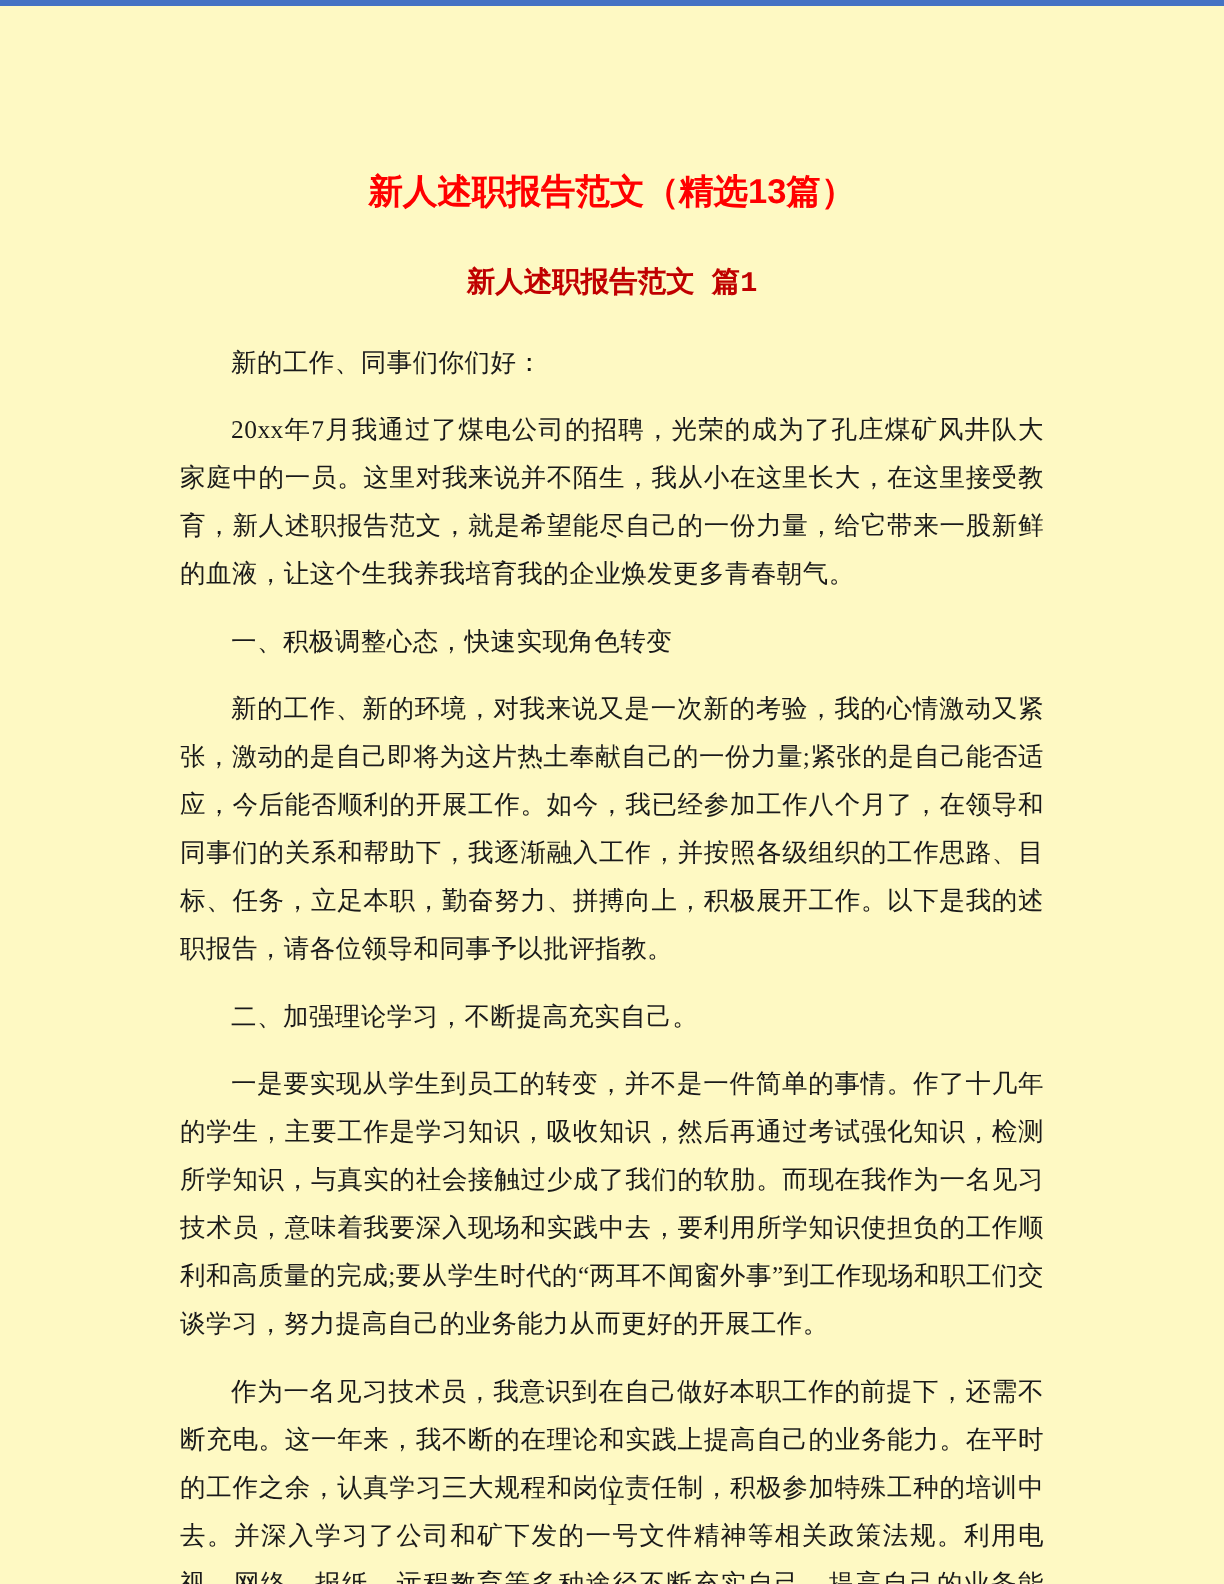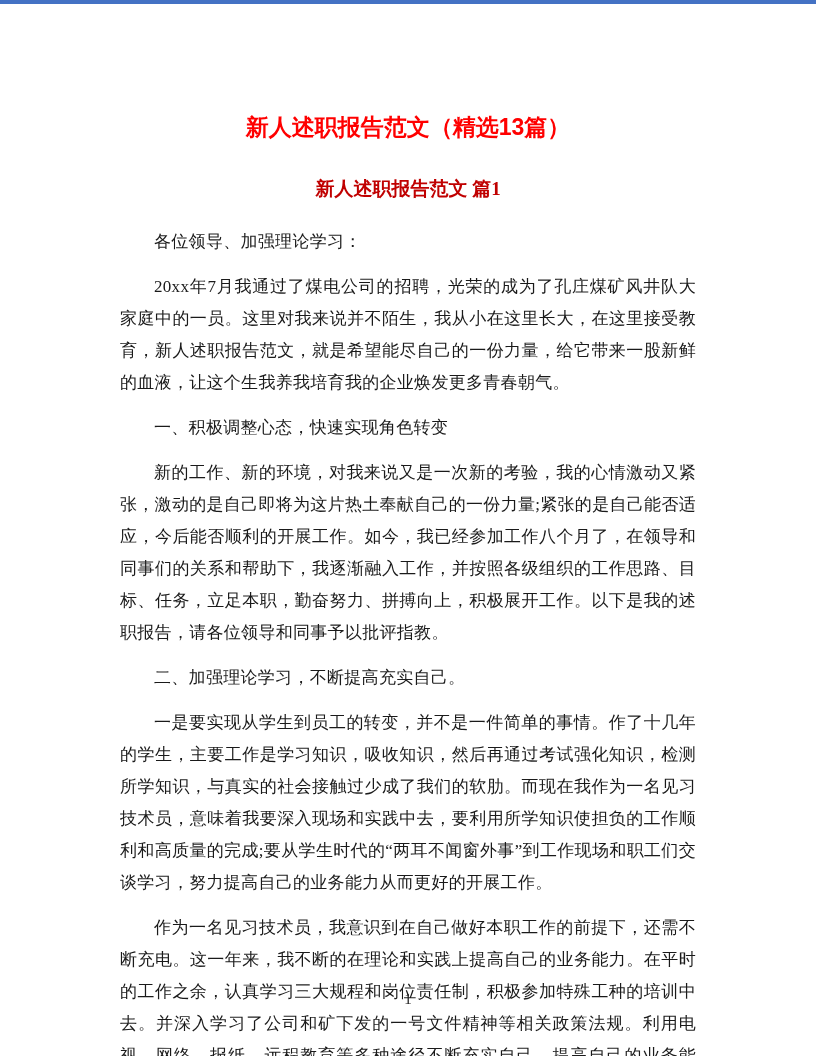--- a/index.html
+++ b/index.html
@@ -2,21 +2,21 @@
 <html><head>
 <meta charset="utf-8">
 <style>
   * { box-sizing: border-box; }
   html, body { margin: 0; padding: 0; background: #e8e8e8; }
   .page {
     position: relative;
     width: 816px;
     height: 1056px;
     margin: 0 auto;
-    background: #ffffff;
+    background: #fef9c3;
     overflow: hidden;
     font-family: "Liberation Serif", "DejaVu Serif", serif;
     color: #1a1a1a;
   }
   .top-accent-bar {
     position: absolute;
     top: 0; left: 0;
     width: 100%;
     height: 4px;
     background: #4472c4;
@@ -32,21 +32,21 @@
     text-align: center;
     font-family: "Liberation Sans", "DejaVu Sans", sans-serif;
     font-weight: bold;
     font-size: 23px;
     line-height: 30px;
     color: #ff0000;
   }
   .section-title {
     margin: 0 0 24px 0;
     text-align: center;
-    font-family: Liberation Serif, serif;
+    font-family: Liberation Mono, monospace;
     font-weight: bold;
     font-size: 19px;
     line-height: 26px;
     color: #c00000;
   }
   .body-text p {
     margin: 0 0 13px 0;
     font-size: 17px;
     line-height: 32px;
     text-align: justify;
@@ -69,21 +69,21 @@
 
 <div class="page">
   <div class="top-accent-bar"></div>
 
   <div class="content">
     <h1 class="doc-title">新人述职报告范文（精选13篇）</h1>
 
     <h2 class="section-title">新人述职报告范文 篇1</h2>
 
     <div class="body-text">
-      <p>各位领导、加强理论学习：</p>
+      <p>新的工作、同事们你们好：</p>
       <p>20xx年7月我通过了煤电公司的招聘，光荣的成为了孔庄煤矿风井队大家庭中的一员。这里对我来说并不陌生，我从小在这里长大，在这里接受教育，新人述职报告范文，就是希望能尽自己的一份力量，给它带来一股新鲜的血液，让这个生我养我培育我的企业焕发更多青春朝气。</p>
       <p>一、积极调整心态，快速实现角色转变</p>
       <p>新的工作、新的环境，对我来说又是一次新的考验，我的心情激动又紧张，激动的是自己即将为这片热土奉献自己的一份力量;紧张的是自己能否适应，今后能否顺利的开展工作。如今，我已经参加工作八个月了，在领导和同事们的关系和帮助下，我逐渐融入工作，并按照各级组织的工作思路、目标、任务，立足本职，勤奋努力、拼搏向上，积极展开工作。以下是我的述职报告，请各位领导和同事予以批评指教。</p>
       <p>二、加强理论学习，不断提高充实自己。</p>
       <p>一是要实现从学生到员工的转变，并不是一件简单的事情。作了十几年的学生，主要工作是学习知识，吸收知识，然后再通过考试强化知识，检测所学知识，与真实的社会接触过少成了我们的软肋。而现在我作为一名见习技术员，意味着我要深入现场和实践中去，要利用所学知识使担负的工作顺利和高质量的完成;要从学生时代的“两耳不闻窗外事”到工作现场和职工们交谈学习，努力提高自己的业务能力从而更好的开展工作。</p>
       <p>作为一名见习技术员，我意识到在自己做好本职工作的前提下，还需不断充电。这一年来，我不断的在理论和实践上提高自己的业务能力。在平时的工作之余，认真学习三大规程和岗位责任制，积极参加特殊工种的培训中去。并深入学习了公司和矿下发的一号文件精神等相关政策法规。利用电视、网络、报纸、远程教育等多种途径不断充实自己，提高自己的业务能力。</p>
     </div>
   </div>
 
   <div class="page-footer">

